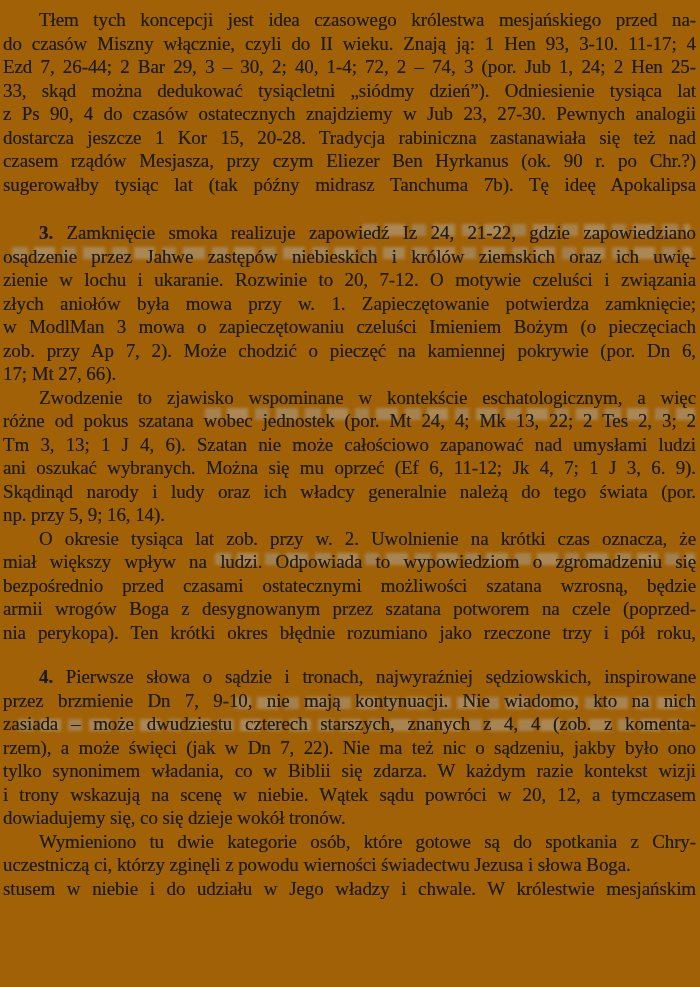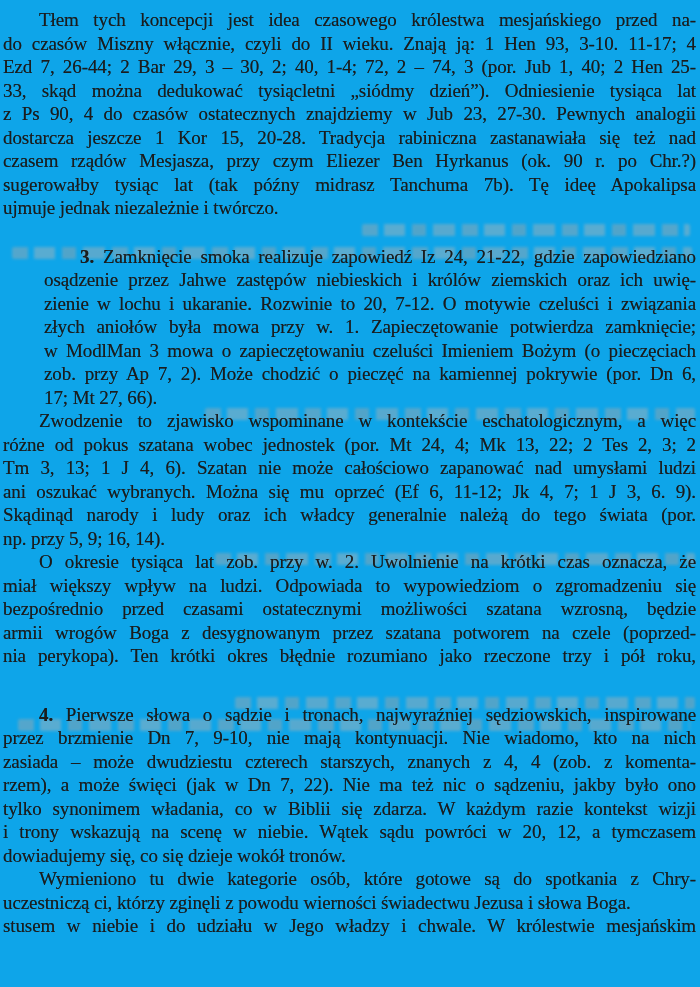--- a/index.html
+++ b/index.html
@@ -5,36 +5,36 @@
   html, body {
     margin: 0;
     padding: 0;
     background: #ffffff;
   }
   .page {
     position: relative;
     width: 700px;
     height: 987px;
     overflow: hidden;
-    background: #0ea5e9;
+    background: #a16207;
     font-family: "Liberation Serif", "DejaVu Serif", serif;
     color: #1c1c1c;
   }
   .doc {
     position: relative;
     z-index: 2;
     padding: 8px 4px 0 3px;
     font-size: 19px;
     line-height: 23.5px;
     letter-spacing: -0.1px;
     text-shadow: 0 0 0.4px rgba(10,10,10,0.55);
   }
   .para { margin: 0; }
-  .para.spaced-3 { margin-top: 25px; margin-left: 41px; }
-  .para.spaced-4 { margin-top: 35px; }
+  .para.spaced-3 { margin-top: 25px; }
+  .para.spaced-4 { margin-top: 21px; }
   .line {
     text-align: justify;
     text-align-last: justify;
     white-space: normal;
   }
   .line.last { text-align-last: left; }
   .line.indent { text-indent: 36px; }
   .it { }
   .bd { font-weight: bold; }
   
@@ -61,27 +61,26 @@
   <div class="ghost" style="left:12px;  top:247px; width:680px;"></div>
   <div class="ghost" style="left:205px; top:408px; width:490px;"></div>
   <div class="ghost" style="left:215px; top:553px; width:480px;"></div>
   <div class="ghost" style="left:235px; top:697px; width:460px;"></div>
   <div class="ghost" style="left:18px;  top:719px; width:672px;"></div>
 
   <div class="doc">
       <div class="para">
         <div class="line indent"><span>Tłem tych koncepcji jest idea czasowego królestwa mesjańskiego przed na-</span></div>
         <div class="line"><span>do czasów Miszny włącznie, czyli do II wieku. Znają ją: </span><span class="it">1 Hen</span><span> 93, 3-10. 11-17; </span><span class="it">4</span></div>
-        <div class="line"><span class="it">Ezd</span><span> 7, 26-44; </span><span class="it">2 Bar</span><span> 29, 3 – 30, 2; 40, 1-4; 72, 2 – 74, 3 (por. </span><span class="it">Jub</span><span> 1, 40; </span><span class="it">2 Hen</span><span> 25-</span></div>
+        <div class="line"><span class="it">Ezd</span><span> 7, 26-44; </span><span class="it">2 Bar</span><span> 29, 3 – 30, 2; 40, 1-4; 72, 2 – 74, 3 (por. </span><span class="it">Jub</span><span> 1, 24; </span><span class="it">2 Hen</span><span> 25-</span></div>
         <div class="line"><span>33, skąd można dedukować tysiącletni „siódmy dzień”). Odniesienie tysiąca lat</span></div>
         <div class="line"><span>z Ps 90, 4 do czasów ostatecznych znajdziemy w </span><span class="it">Jub</span><span> 23, 27-30. Pewnych analogii</span></div>
         <div class="line"><span>dostarcza jeszcze 1 Kor 15, 20-28. Tradycja rabiniczna zastanawiała się też nad</span></div>
         <div class="line"><span>czasem rządów Mesjasza, przy czym Eliezer Ben Hyrkanus (ok. 90 r. po Chr.?)</span></div>
         <div class="line"><span>sugerowałby tysiąc lat (tak późny midrasz </span><span class="it">Tanchuma</span><span> 7b). Tę ideę Apokalipsa</span></div>
-        <div class="line last"><span>ujmuje jednak niezależnie i twórczo.</span></div>
       </div>
       <div class="para spaced-3">
         <div class="line indent"><span class="bd">3.</span><span> Zamknięcie smoka realizuje zapowiedź Iz 24, 21-22, gdzie zapowiedziano</span></div>
         <div class="line"><span>osądzenie przez Jahwe zastępów niebieskich i królów ziemskich oraz ich uwię-</span></div>
         <div class="line"><span>zienie w lochu i ukaranie. Rozwinie to 20, 7-12. O motywie czeluści i związania</span></div>
         <div class="line"><span>złych aniołów była mowa przy w. 1. Zapieczętowanie potwierdza zamknięcie;</span></div>
         <div class="line"><span>w </span><span class="it">ModlMan</span><span> 3 mowa o zapieczętowaniu czeluści Imieniem Bożym (o pieczęciach</span></div>
         <div class="line"><span>zob. przy Ap 7, 2). Może chodzić o pieczęć na kamiennej pokrywie (por. Dn 6,</span></div>
         <div class="line last"><span>17; Mt 27, 66).</span></div>
       </div>

